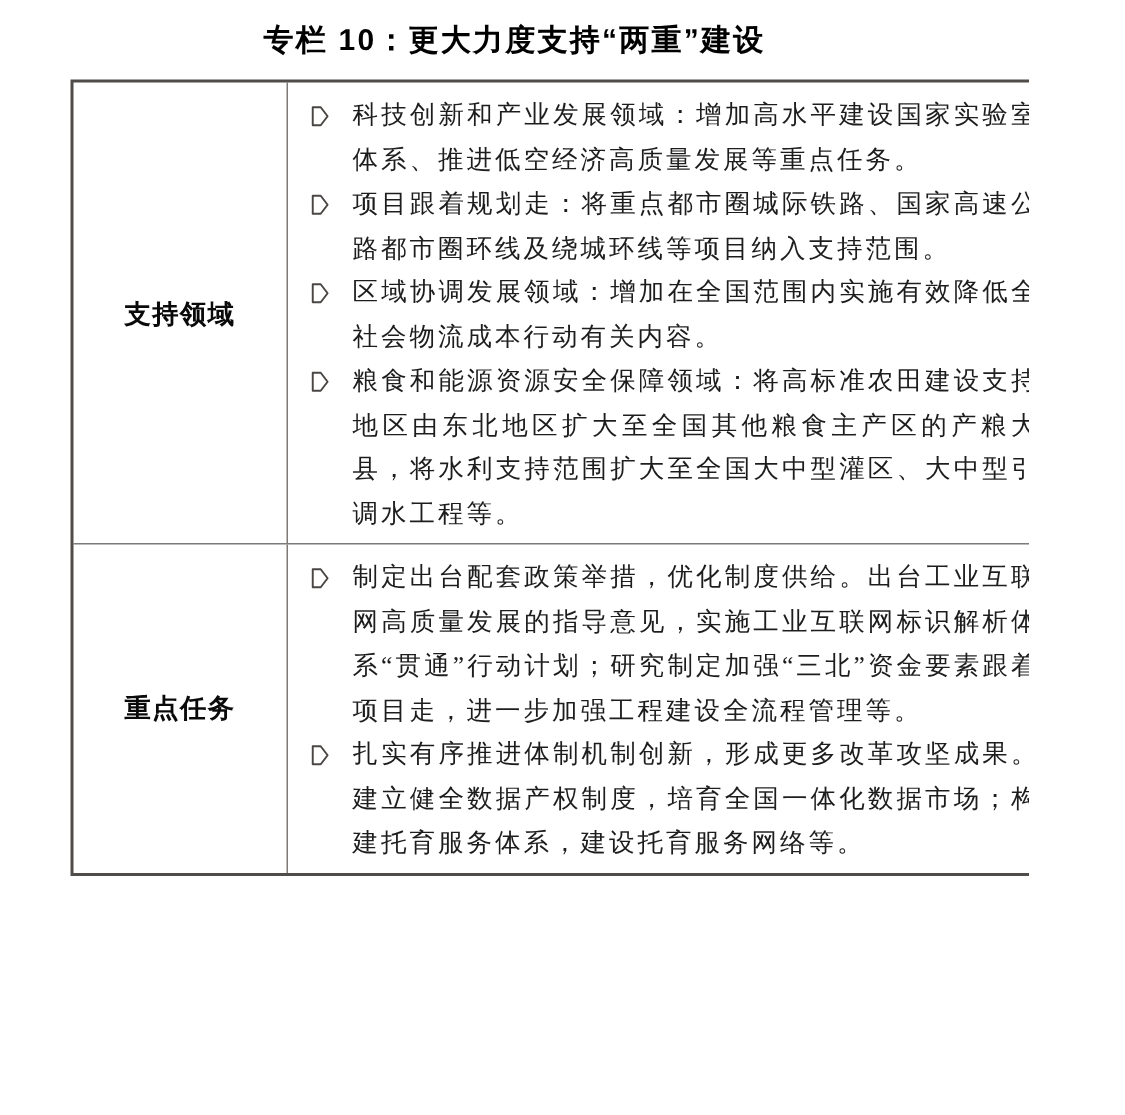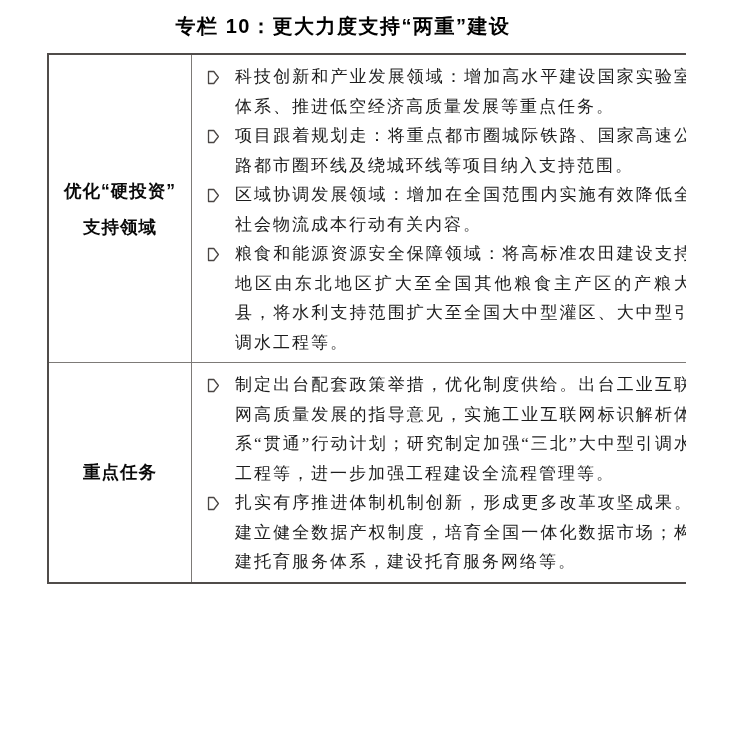--- a/index.html
+++ b/index.html
@@ -79,21 +79,20 @@
 <body>
 
 <div class="page">
 
   <div class="doc-title">专栏 10：更大力度支持“两重”建设</div>
 
   <div class="policy-table">
 
     <div class="t-row">
       <div class="label-cell">
-        <span>优化“硬投资”</span>
         <span>支持领域</span>
       </div>
       <div class="content-cell">
 
         <div class="bullet">
           <span class="bicon">
             <svg width="13" height="15" viewBox="0 0 13 15">
                 <polygon points="1.5,1.5 6.8,1.5 11.4,7.5 6.8,13.5 1.5,13.5" fill="none" stroke="#4a4644" stroke-width="1.3" stroke-linejoin="round"></polygon>
               </svg>
           </span>
@@ -136,21 +135,21 @@
       </div>
       <div class="content-cell">
 
 
         <div class="bullet">
           <span class="bicon">
             <svg width="13" height="15" viewBox="0 0 13 15">
                 <polygon points="1.5,1.5 6.8,1.5 11.4,7.5 6.8,13.5 1.5,13.5" fill="none" stroke="#4a4644" stroke-width="1.3" stroke-linejoin="round"></polygon>
               </svg>
           </span>
-          <span class="btext">制定出台配套政策举措，优化制度供给。出台工业互联网高质量发展的指导意见，实施工业互联网标识解析体系“贯通”行动计划；研究制定加强“三北”大中型引调水工程等，进一步加强工程建设全流程管理等。</span>
+          <span class="btext">制定出台配套政策举措，优化制度供给。出台工业互联网高质量发展的指导意见，实施工业互联网标识解析体系“贯通”行动计划；研究制定加强“三北”资金要素跟着项目走，进一步加强工程建设全流程管理等。</span>
         </div>
 
         <div class="bullet">
           <span class="bicon">
             <svg width="13" height="15" viewBox="0 0 13 15">
                 <polygon points="1.5,1.5 6.8,1.5 11.4,7.5 6.8,13.5 1.5,13.5" fill="none" stroke="#4a4644" stroke-width="1.3" stroke-linejoin="round"></polygon>
               </svg>
           </span>
           <span class="btext">扎实有序推进体制机制创新，形成更多改革攻坚成果。建立健全数据产权制度，培育全国一体化数据市场；构建托育服务体系，建设托育服务网络等。</span>
         </div>

